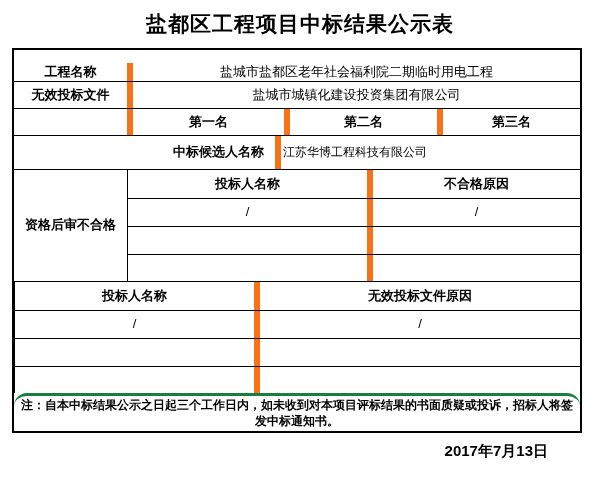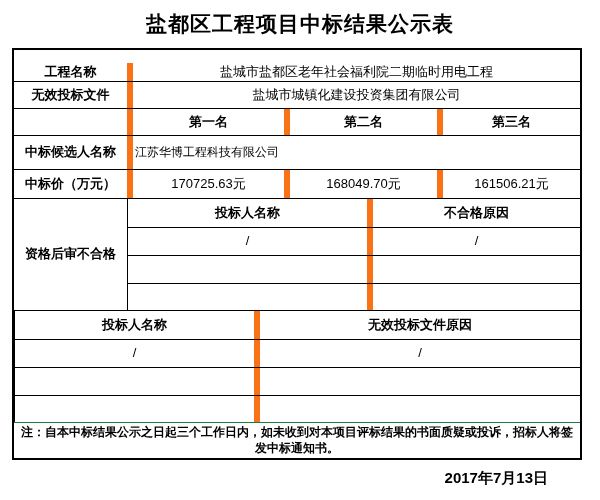--- a/index.html
+++ b/index.html
@@ -37,21 +37,21 @@
     border-left: 6px solid #f97316;
     overflow: hidden;
   }
   .cell.nol { border-left: none; }
   .label-cell { width: 113px; font-weight: bold; flex-shrink: 0; }
   .wide-cell { flex: 1; }
 
   .r-project   { height: 31px; }
   .r-builder   { height: 27px; }
   .r-ranks     { height: 27px; }
-  .r-cands     { height: 34px; }
+  .r-cands     { height: 34px; justify-content: center; }
   .r-prices    { height: 29px; }
 
   .c1 { width: 157px; flex-shrink: 0; }
   .c2 { width: 153px; flex-shrink: 0; }
   .c3 { flex: 1; }
   .rank-head { font-weight: bold; }
   .cand { font-size: 12px; }
   .cand.left { justify-content: flex-start; text-align: left; }
 
   .section { display: flex; border-top: 1px solid #000; }
@@ -59,22 +59,22 @@
   .subrow { display: flex; border-top: 1px solid #000; }
   .subrow.first { border-top: none; }
   .sub-name { width: 239px; flex-shrink: 0; }
   .sub-reason { flex: 1; }
   .sub-head { font-weight: bold; }
   .h-head { height: 28px; }
   .h-slash { height: 28px; }
   .h-empty1 { height: 28px; }
   .h-empty2 { height: 27px; }
 
-  .note-row { border-top: 1px solid #15803d; min-height: 32px;
-    display: flex; align-items: center; justify-content: flex-end; }
+  .note-row { border-top: 3px solid #15803d; min-height: 32px;
+    display: flex; align-items: center; justify-content: flex-end; border-radius: 13px; }
   .note-text {
     font-size: 12px; font-weight: bold; text-align: center;
     line-height: 1.3; padding: 2px 4px;
   }
 
   .date-bar {
     width: 570px; margin-left: 12px; margin-top: 9px;
     text-align: right; padding-right: 34px;
   }
   .date-bar .date { font-size: 15px; font-weight: bold; }
@@ -105,26 +105,20 @@
       <div class="cell c1 rank-head">第一名</div>
       <div class="cell c2 rank-head">第二名</div>
       <div class="cell c3 rank-head">第三名</div>
     </div>
 
     <div class="trow r-cands">
       <div class="cell label-cell nol">中标候选人名称</div>
       <div class="cell c1 cand left">江苏华博工程科技有限公司</div>
     </div>
 
-    <div class="trow r-prices">
-      <div class="cell label-cell nol">中标价（万元）</div>
-      <div class="cell c1">170725.63元</div>
-      <div class="cell c2">168049.70元</div>
-      <div class="cell c3">161506.21元</div>
-    </div>
 
     <div class="section">
       <div class="cell label-cell nol">资格后审不合格</div>
       <div class="section-right">
         <div class="subrow first h-head">
           <div class="cell sub-name sub-head nol">投标人名称</div>
           <div class="cell sub-reason sub-head">不合格原因</div>
         </div>
         <div class="subrow h-slash">
           <div class="cell sub-name nol">/</div>

